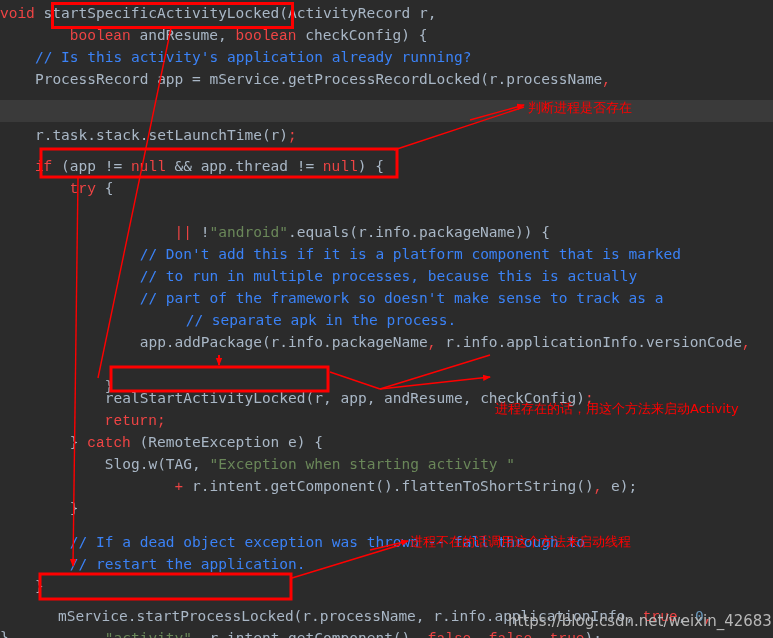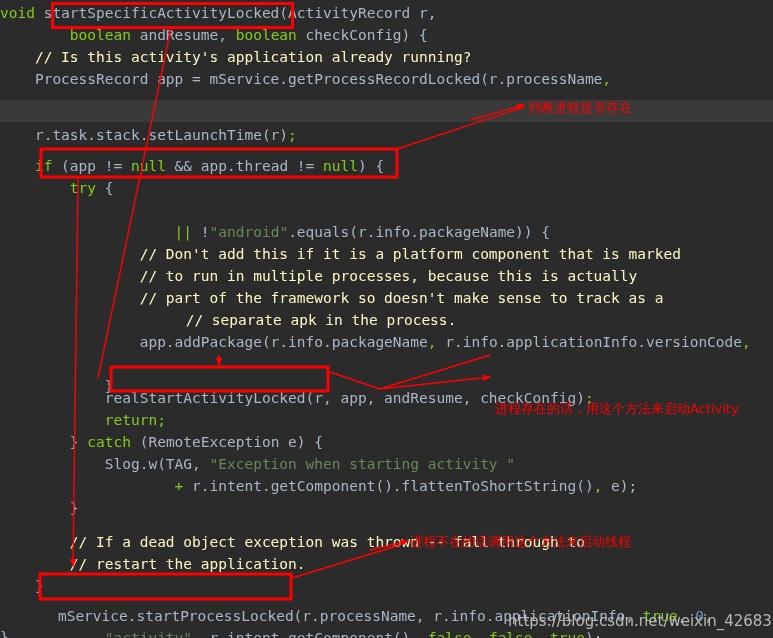--- a/index.html
+++ b/index.html
@@ -35,23 +35,23 @@
     color: #a9b7c6;
   }
   .hl-band {
     position: absolute;
     left: 0;
     width: 773px;
     background: #3a3a3a;
     z-index: 1;
   }
   
-  .kw   { color: #84cc16; }
+  .kw   { color: #ef4444; font-family: Liberation Mono, monospace; }
   .pln  { color: #a9b7c6; }
-  .cmt  { color: #fef9c3; }
+  .cmt  { color: #3b82f6; }
   .str  { color: #6a8759; }
   .num  { color: #6897bb; }
 
   
   .anno-layer {
     position: absolute;
     left: 0;
     top: 0;
     width: 773px;
     height: 619px;

